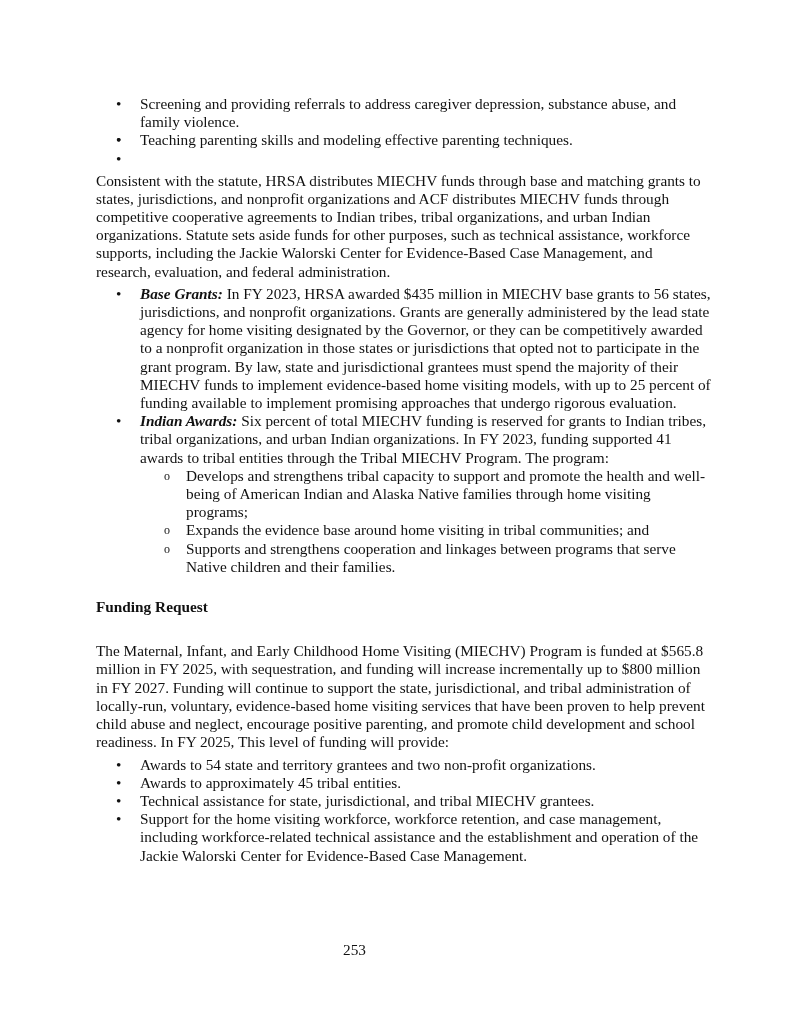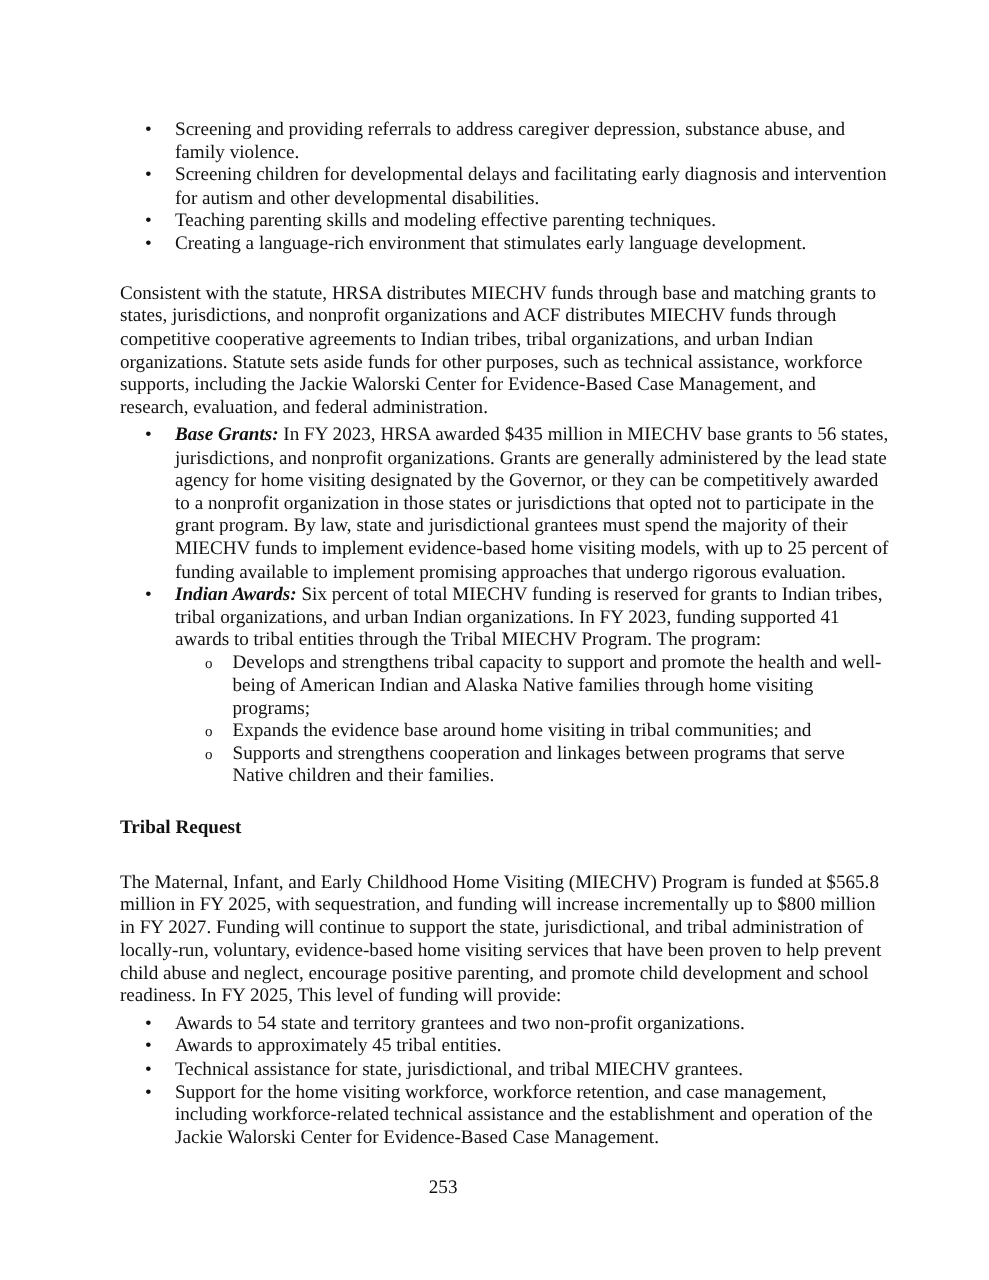--- a/index.html
+++ b/index.html
@@ -21,23 +21,23 @@
   .pagenum { position: absolute; left: 0; width: 709px; top: 941px; text-align: center; }
 </style>
 </head>
 <body>
 
 <div class="page">
   <div class="content">
 
     <ul class="l1-top">
       <li><span class="b">•</span><span>Screening and providing referrals to address caregiver depression, substance abuse, and family violence.</span></li>
-      <li><span class="b">•</span><span>Screening children for developmental delays and facilitating early diagnosis and intervention for autism and other developmental disabilities.</span></li>
+      <li><span class="b">•</span></li>
       <li><span class="b">•</span><span>Teaching parenting skills and modeling effective parenting techniques.</span></li>
-      <li><span class="b">•</span><span>Creating a language-rich environment that stimulates early language development.</span></li>
+      <li><span class="b">•</span></li>
     </ul>
 
     <div class="gap"></div>
 
     <p>Consistent with the statute, HRSA distributes MIECHV funds through base and matching grants to states, jurisdictions, and nonprofit organizations and ACF distributes MIECHV funds through competitive cooperative agreements to Indian tribes, tribal organizations, and urban Indian organizations. Statute sets aside funds for other purposes, such as technical assistance, workforce supports, including the Jackie Walorski Center for Evidence-Based Case Management, and research, evaluation, and federal administration.</p>
 
     <ul class="l1-top">
       <li>
         <span class="b">•</span><strong>Base Grants:</strong><span> In FY 2023, HRSA awarded $435 million in MIECHV base grants to 56 states, jurisdictions, and nonprofit organizations. Grants are generally administered by the lead state agency for home visiting designated by the Governor, or they can be competitively awarded to a nonprofit organization in those states or jurisdictions that opted not to participate in the grant program. By law, state and jurisdictional grantees must spend the majority of their MIECHV funds to implement evidence-based home visiting models, with up to 25 percent of funding available to implement promising approaches that undergo rigorous evaluation.</span>
       </li>
@@ -46,21 +46,21 @@
       </li>
     </ul>
     <ul class="l2">
       <li><span class="b">o</span><span>Develops and strengthens tribal capacity to support and promote the health and well-being of American Indian and Alaska Native families through home visiting programs;</span></li>
       <li><span class="b">o</span><span>Expands the evidence base around home visiting in tribal communities; and</span></li>
       <li><span class="b">o</span><span>Supports and strengthens cooperation and linkages between programs that serve Native children and their families.</span></li>
     </ul>
 
     <div class="gap"></div>
 
-    <p class="heading">Tribal Request</p>
+    <p class="heading">Funding Request</p>
 
     <div class="gap"></div>
 
     <p>The Maternal, Infant, and Early Childhood Home Visiting (MIECHV) Program is funded at $565.8 million in FY 2025, with sequestration, and funding will increase incrementally up to $800 million in FY 2027. Funding will continue to support the state, jurisdictional, and tribal administration of locally-run, voluntary, evidence-based home visiting services that have been proven to help prevent child abuse and neglect, encourage positive parenting, and promote child development and school readiness. In FY 2025, This level of funding will provide:</p>
 
     <ul class="l1-top">
       <li><span class="b">•</span><span>Awards to 54 state and territory grantees and two non-profit organizations.</span></li>
       <li><span class="b">•</span><span>Awards to approximately 45 tribal entities.</span></li>
       <li><span class="b">•</span><span>Technical assistance for state, jurisdictional, and tribal MIECHV grantees.</span></li>
       <li><span class="b">•</span><span>Support for the home visiting workforce, workforce retention, and case management, including workforce-related technical assistance and the establishment and operation of the Jackie Walorski Center for Evidence-Based Case Management.</span></li>

